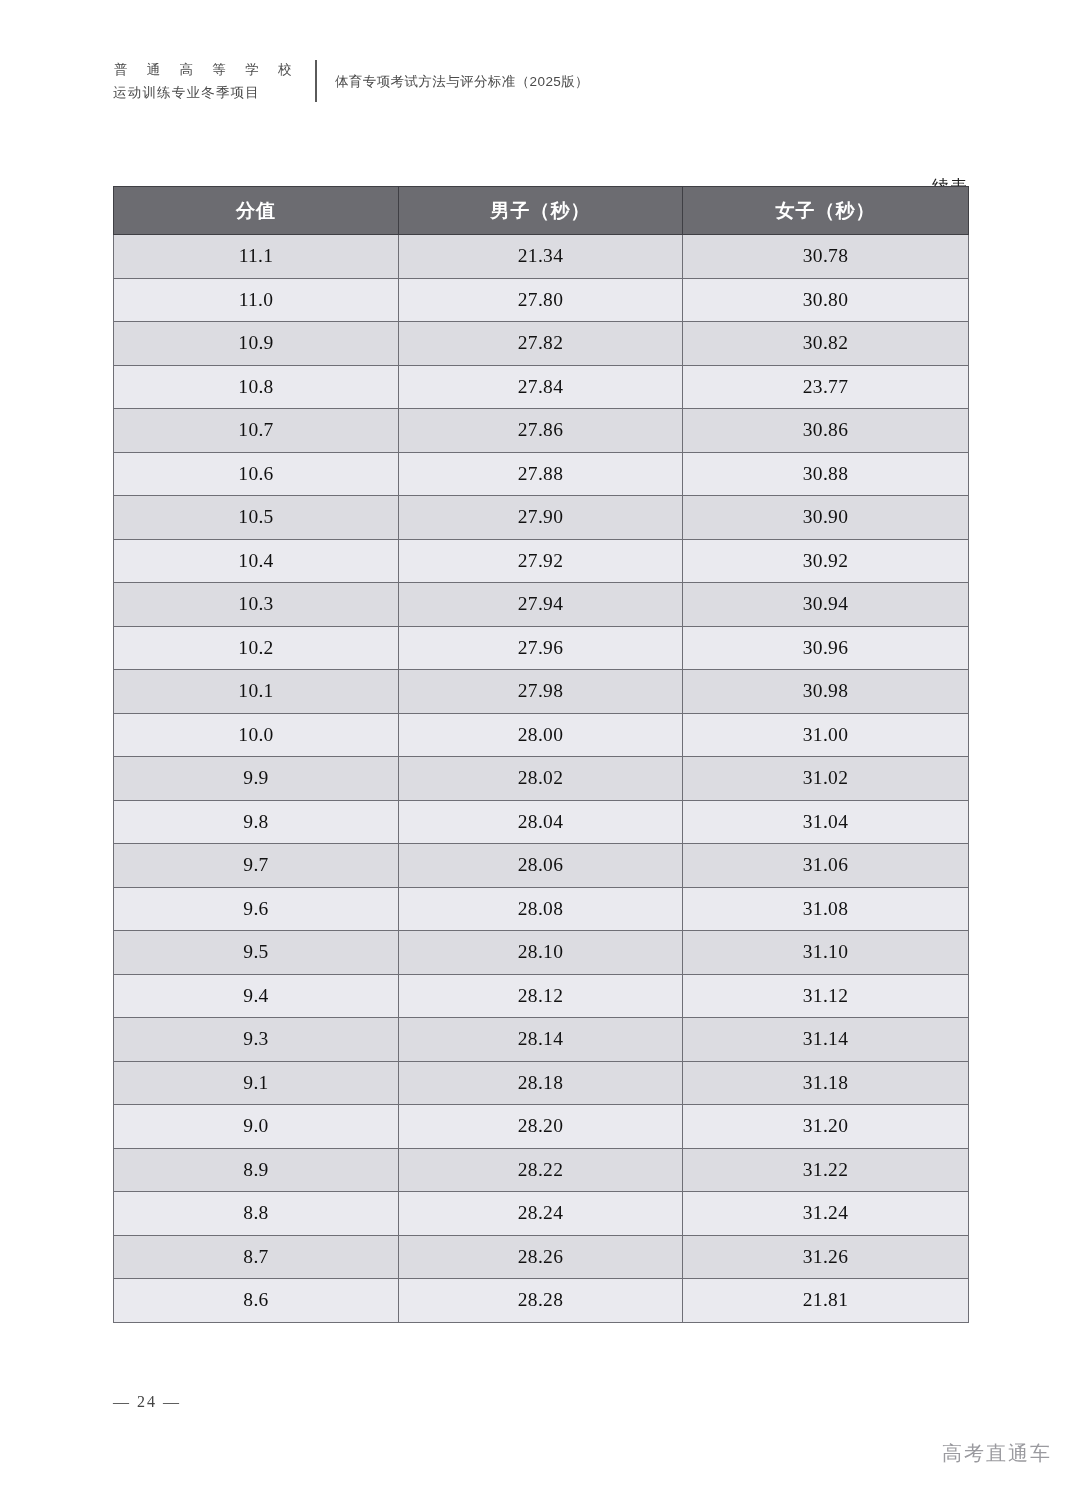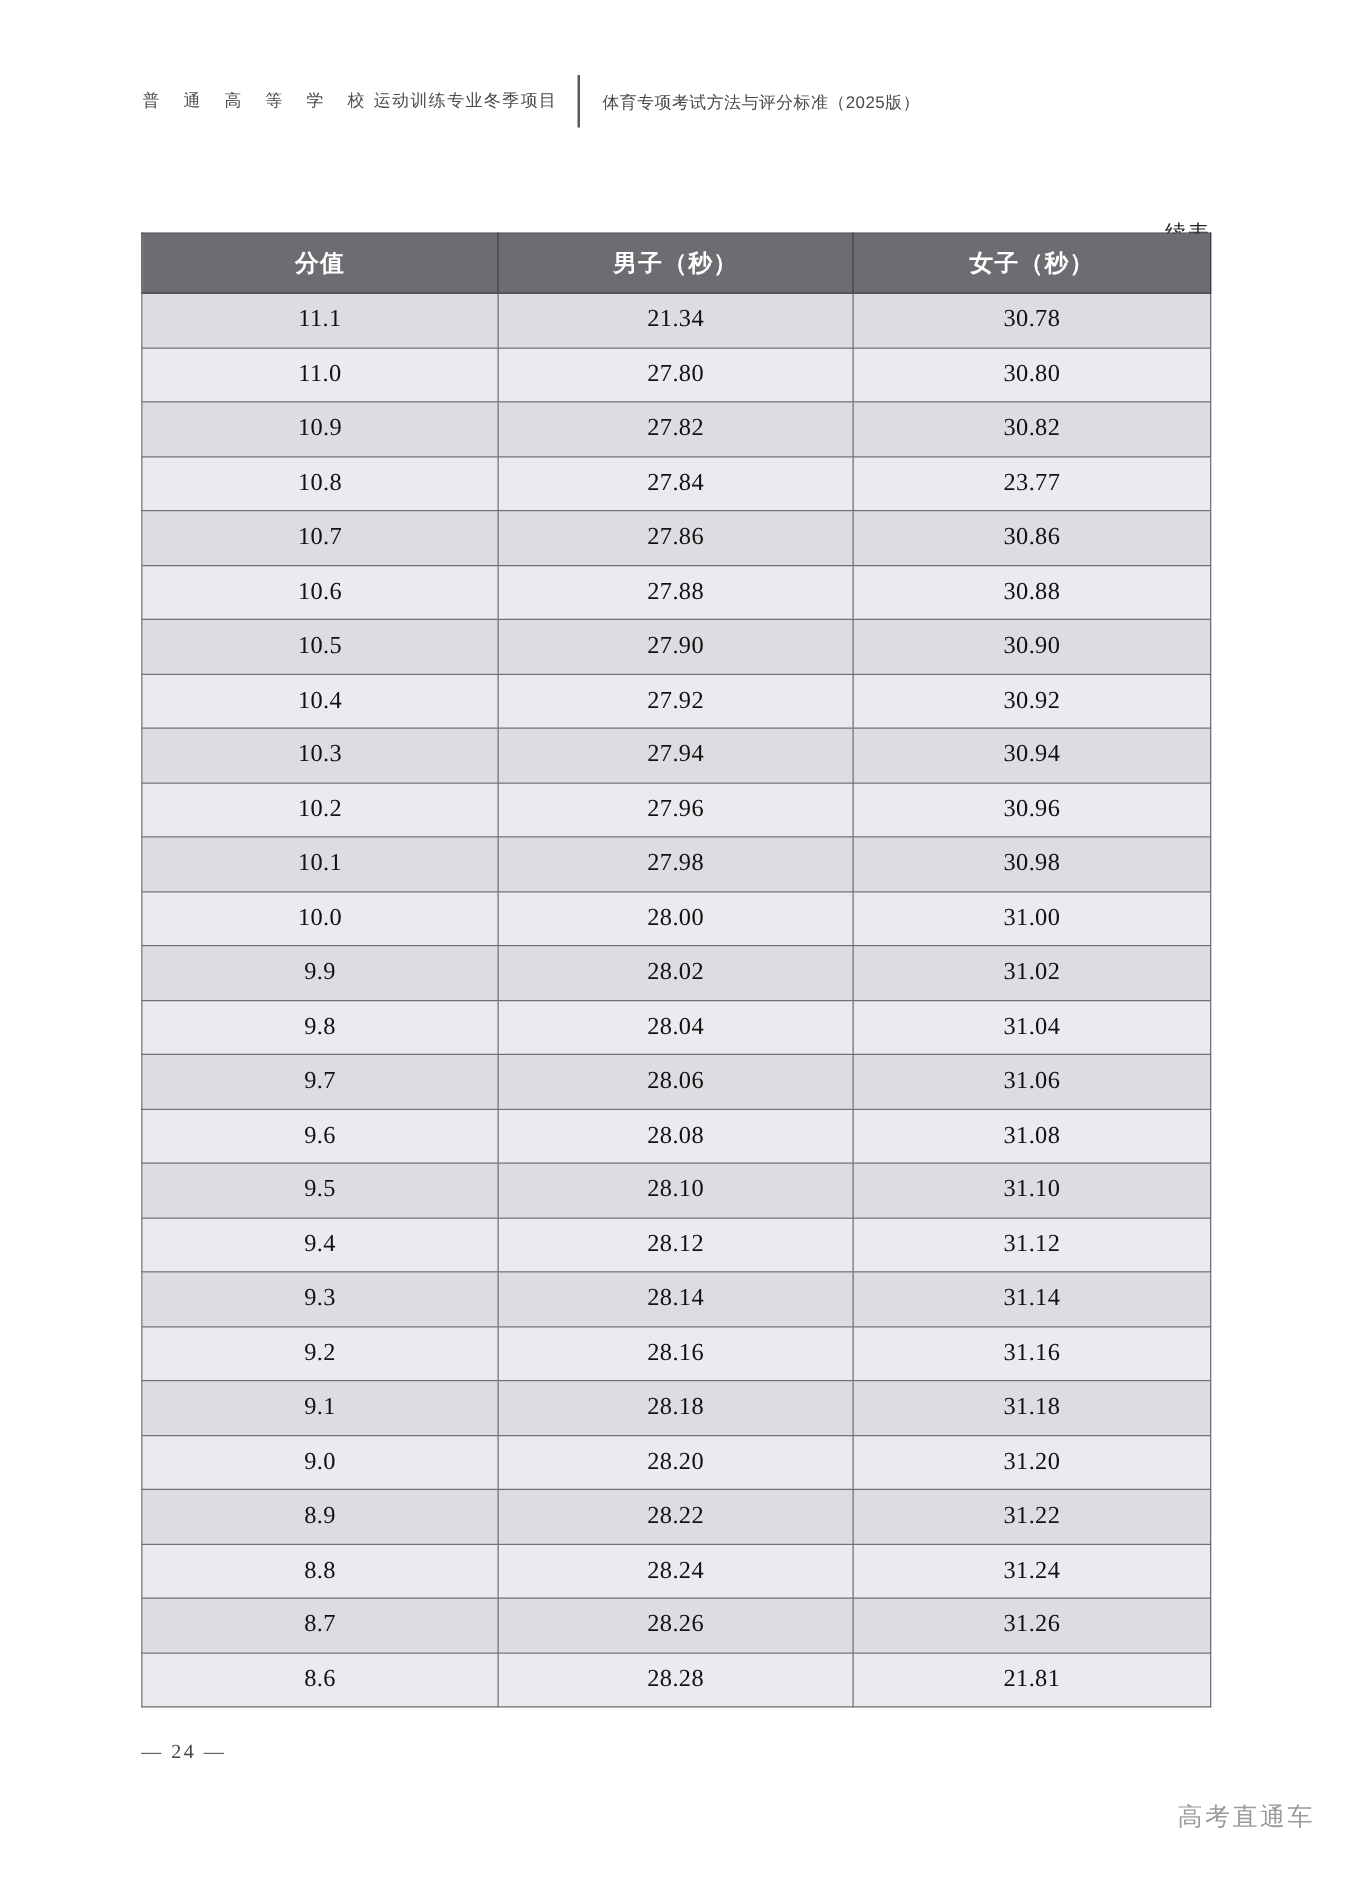--- a/index.html
+++ b/index.html
@@ -20,21 +20,21 @@
   .running-head {
     position: absolute;
     left: 113px;
     top: 55px;
     display: flex;
     align-items: center;
     height: 52px;
   }
   .rh-left {
     display: flex;
-    flex-direction: row;
+    flex-direction: column;
     justify-content: center;
     font-family: "DejaVu Sans", "Liberation Sans", sans-serif;
     color: #4a4a4a;
     font-size: 13.5px;
     line-height: 23px;
     white-space: nowrap;
   }
   .rh-left .line1 { letter-spacing: 7.5px; text-indent: 1px; }
   .rh-left .line2 { letter-spacing: 1.2px; }
   .rh-rule {
@@ -238,25 +238,20 @@
       <tr class="shade-b">
         <td>9.4</td>
         <td>28.12</td>
         <td>31.12</td>
       </tr>
       <tr class="shade-a">
         <td>9.3</td>
         <td>28.14</td>
         <td>31.14</td>
       </tr>
-      <tr class="shade-b">
-        <td>9.2</td>
-        <td>28.16</td>
-        <td>31.16</td>
-      </tr>
       <tr class="shade-a">
         <td>9.1</td>
         <td>28.18</td>
         <td>31.18</td>
       </tr>
       <tr class="shade-b">
         <td>9.0</td>
         <td>28.20</td>
         <td>31.20</td>
       </tr>

